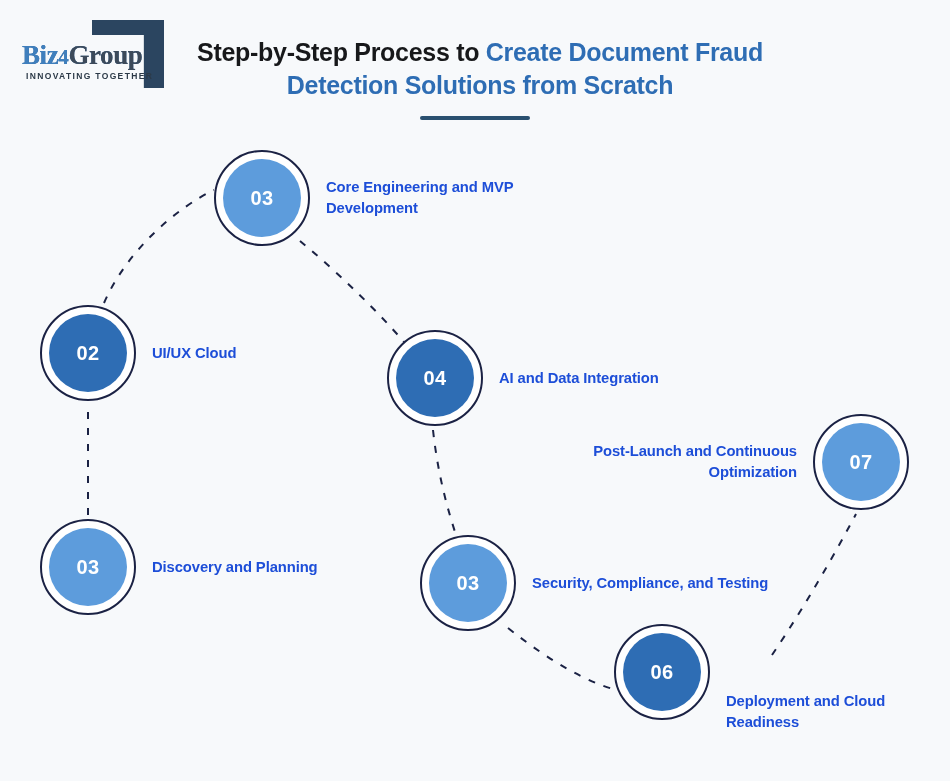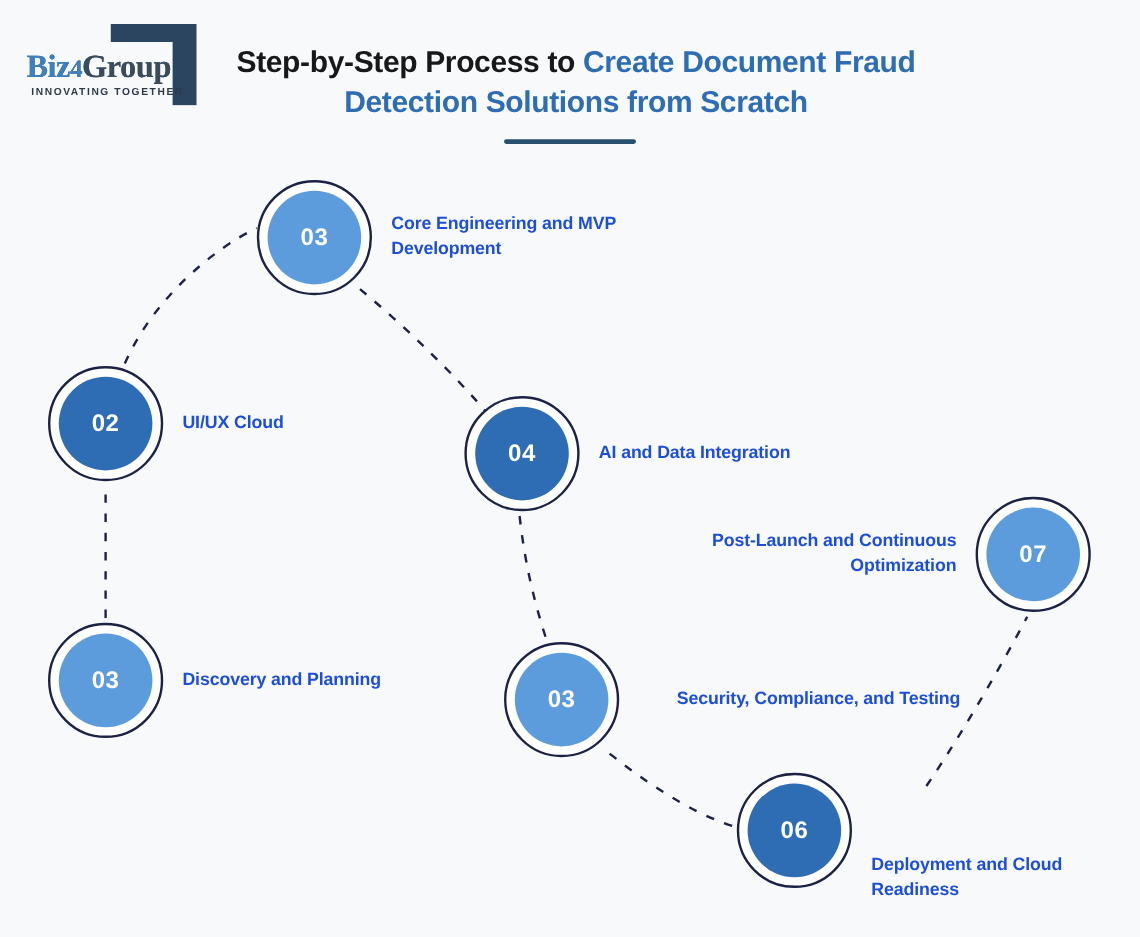--- a/index.html
+++ b/index.html
@@ -126,23 +126,23 @@
       <div class="step right" style="left: 387px; top: 330px; width: 96px; height: 96px;">
         <div class="circle dark">
           <div class="disc">04</div>
         </div>
         <div class="step-label" style="width: 230px;">AI and Data Integration</div>
       </div>
       <div class="step right" style="left: 420px; top: 535px; width: 96px; height: 96px;">
         <div class="circle light">
           <div class="disc">03</div>
         </div>
-        <div class="step-label" style="width: 245px; margin-left: 32px;">Security, Compliance, and Testing</div>
+        <div class="step-label" style="width: 245px;">Security, Compliance, and Testing</div>
       </div>
-      <div class="step right" style="left: 614px; top: 644px; width: 96px; height: 96px;">
+      <div class="step right" style="left: 614px; top: 624px; width: 96px; height: 96px;">
         <div class="circle dark">
           <div class="disc">06</div>
         </div>
         <div class="step-label" style="width: 170px; margin-top: 40px;">Deployment and Cloud Readiness</div>
       </div>
       <div class="step left" style="left: 813px; top: 414px; width: 96px; height: 96px;">
         <div class="circle light">
           <div class="disc">07</div>
         </div>
         <div class="step-label" style="width: 230px;">Post-Launch and Continuous Optimization</div>

